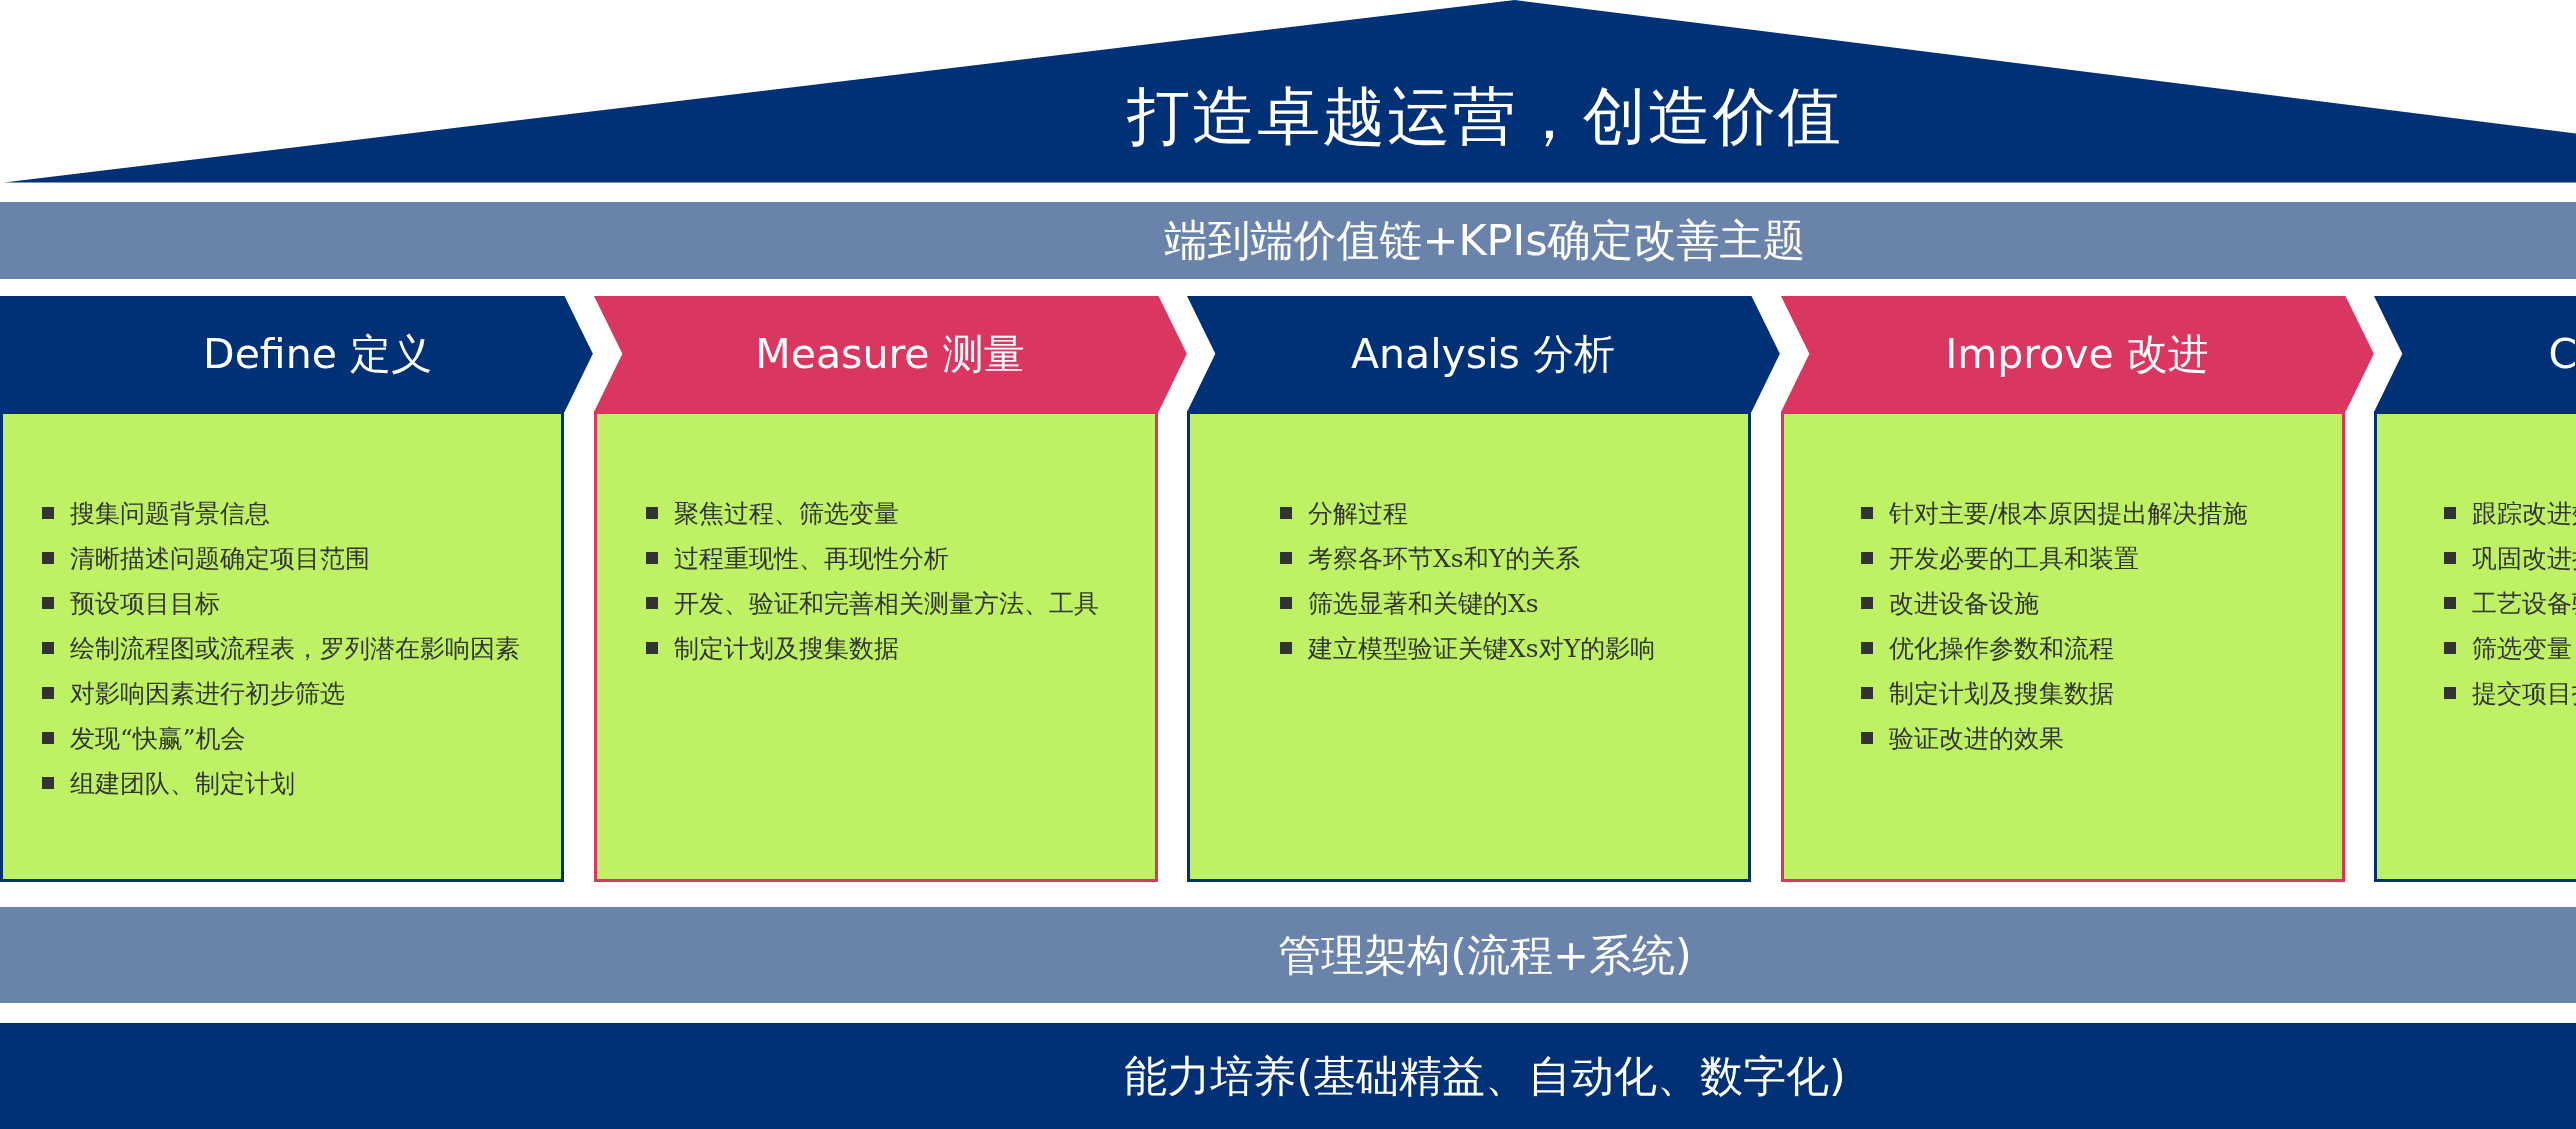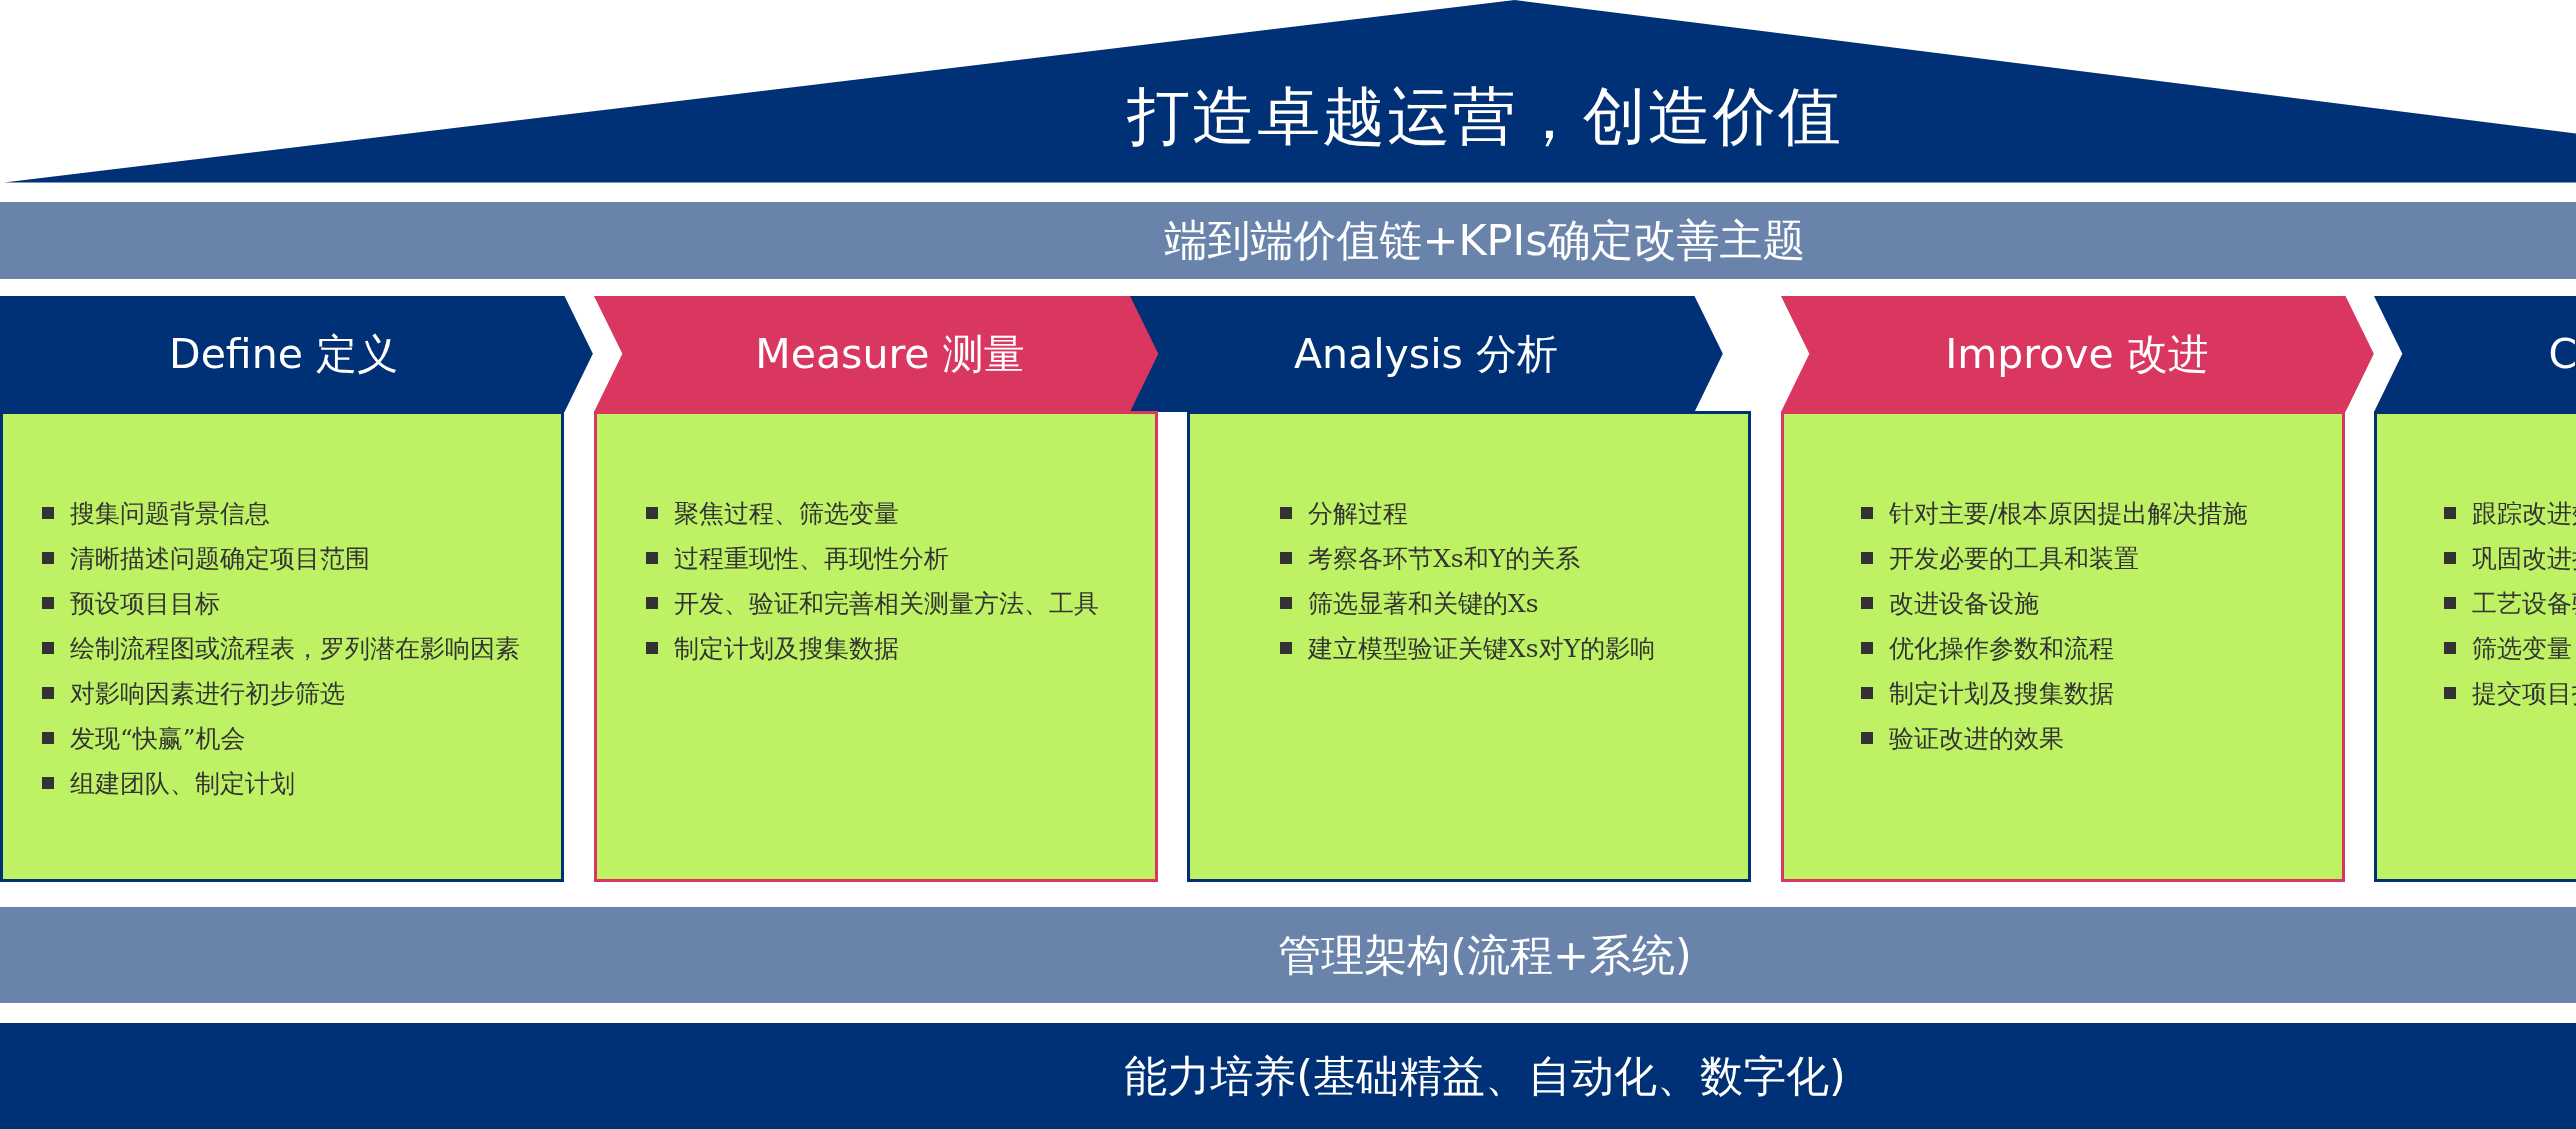--- a/index.html
+++ b/index.html
@@ -29,29 +29,29 @@
   <polygon points="0,355 2940,0 5764,355" fill="#003075"></polygon>
 </svg>
 <div class="roof-title">打造卓越运营，创造价值</div>
 
 <div class="band kpi">端到端价值链+KPIs确定改善主题</div>
 
 <div class="chev" style="left:0;width:598px;">
   <svg width="598" height="116" viewBox="0 0 1160 225">
     <polygon points="0,0 1095,0 1150,112 1095,225 0,225" fill="#003075"></polygon>
   </svg>
-  <div class="chev-label" style="width:567px;">Define 定义</div>
+  <div class="chev-label" style="width:567px;padding-left:34px;">Define 定义</div>
 </div>
 <div class="chev" style="left:594px;width:598px;">
   <svg width="598" height="116" viewBox="0 0 1160 225">
     <polygon points="0,0 1095,0 1150,112 1095,225 0,225 55,112" fill="#D93660"></polygon>
   </svg>
   <div class="chev-label" style="width:592px;">Measure 测量</div>
 </div>
-<div class="chev" style="left:1130px;width:598px;">
+<div class="chev" style="left:1187px;width:598px;">
   <svg width="598" height="116" viewBox="0 0 1160 225">
     <polygon points="0,0 1095,0 1150,112 1095,225 0,225 55,112" fill="#003075"></polygon>
   </svg>
   <div class="chev-label" style="width:592px;">Analysis 分析</div>
 </div>
 <div class="chev" style="left:1781px;width:598px;">
   <svg width="598" height="116" viewBox="0 0 1160 225">
     <polygon points="0,0 1095,0 1150,112 1095,225 0,225 55,112" fill="#D93660"></polygon>
   </svg>
   <div class="chev-label" style="width:592px;">Improve 改进</div>

